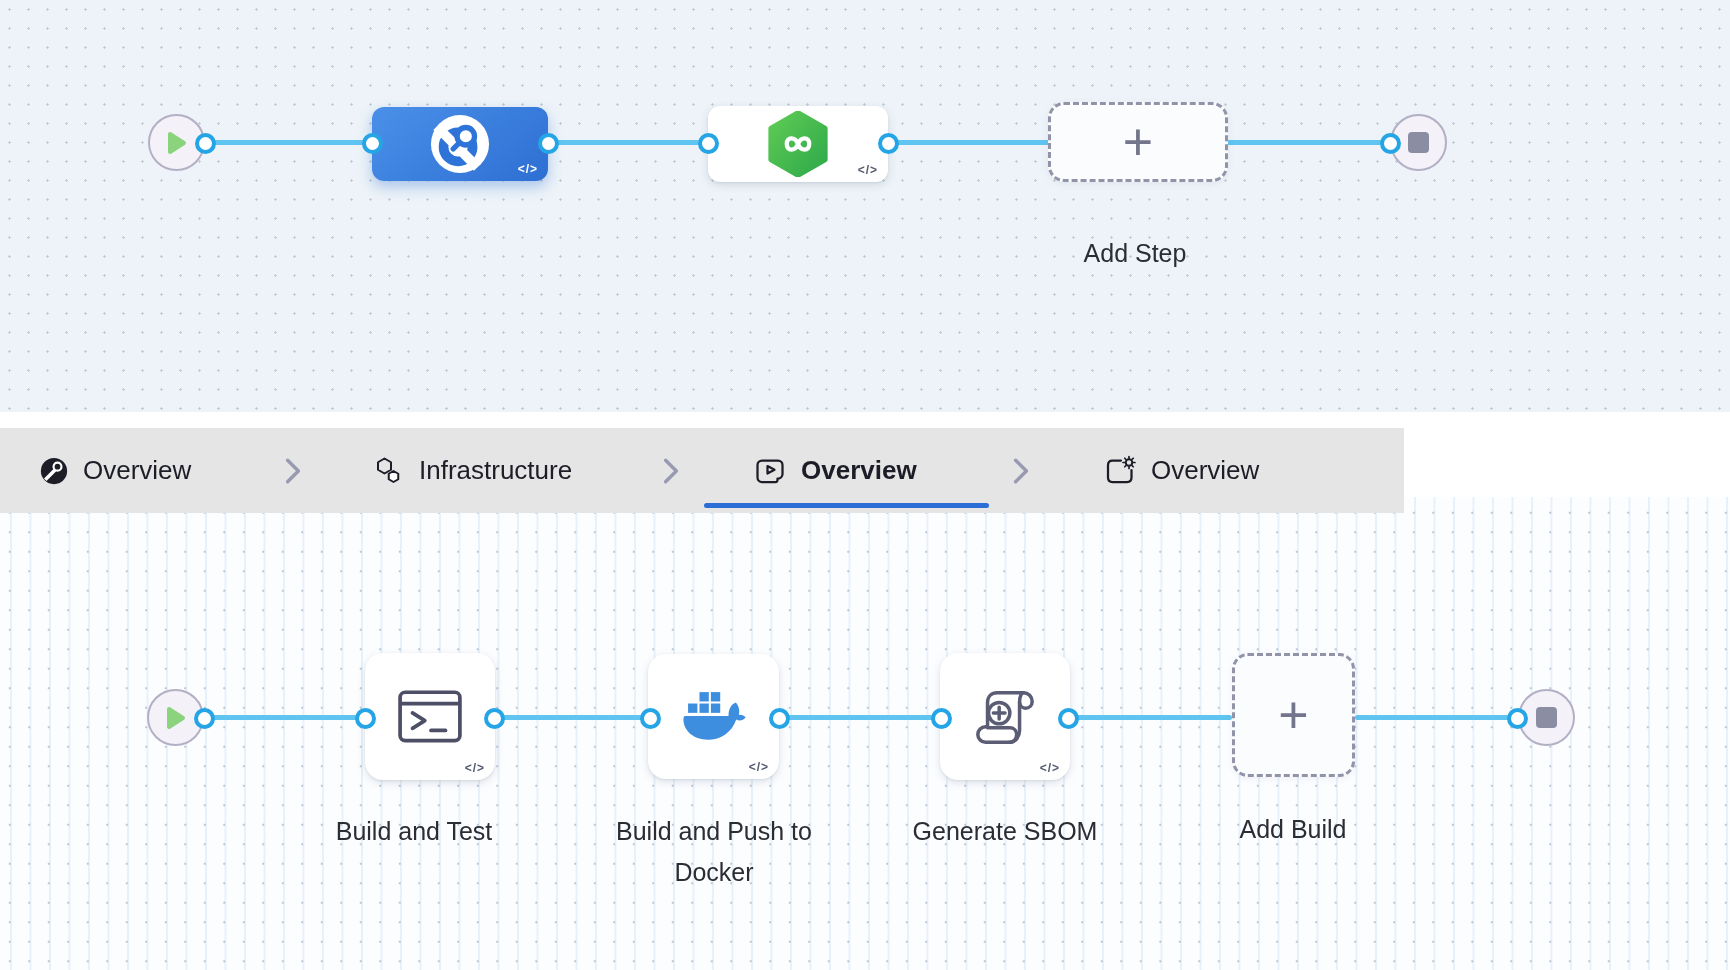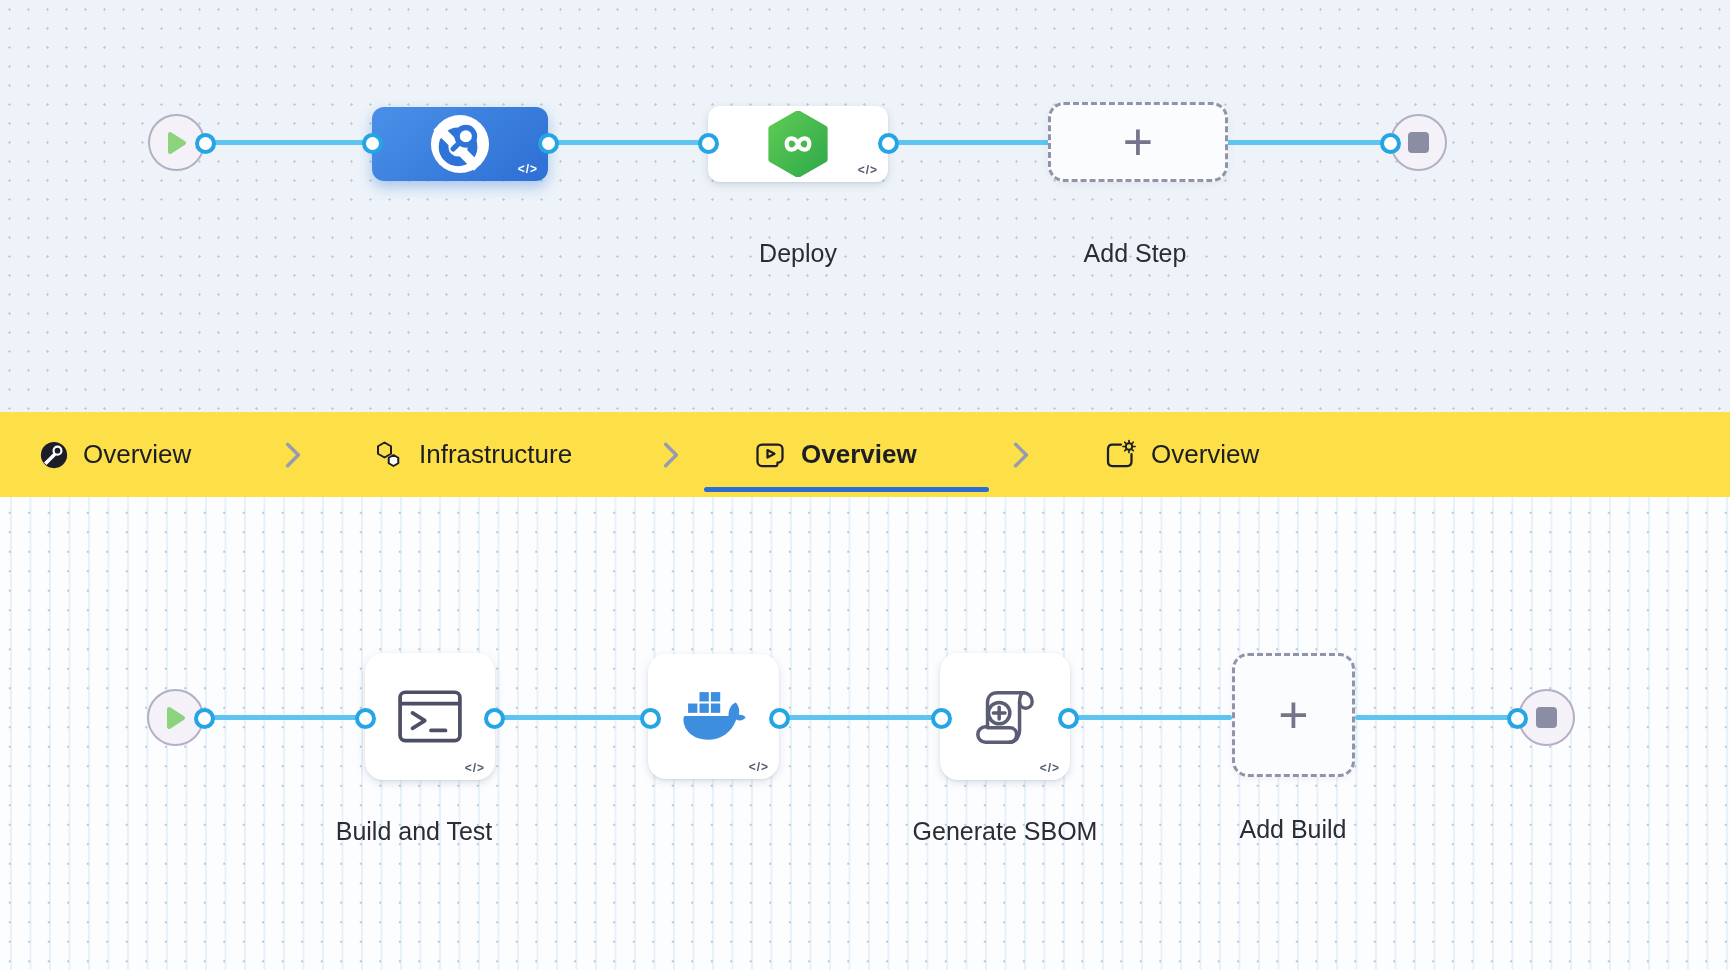--- a/index.html
+++ b/index.html
@@ -40,21 +40,21 @@
     box-shadow:0 6px 14px rgba(45,111,211,0.35);}
   .stage-build .code-badge{color:#fff;}
   .stage-deploy{left:708px;top:106px;width:180px;height:76px;background:#fff;
     box-shadow:0 3px 9px rgba(96,113,140,0.20),0 1px 2px rgba(96,113,140,0.12);}
   .add-box{position:absolute;border:3px dashed #9193a8;background:#fbfcfe;z-index:4;
     display:flex;align-items:center;justify-content:center;cursor:pointer;
     box-shadow:0 2px 6px rgba(120,130,160,0.10);}
   .add-stage{left:1048px;top:102px;width:174px;height:74px;border-radius:16px;}
 
   
-  .tabbar{position:absolute;left:0;top:412px;width:1730px;height:85px;background:#fde047;z-index:8;}
+  .tabbar{position:absolute;left:0;top:428px;width:1404px;height:85px;background:#e5e5e5;z-index:8;}
   .tab{position:absolute;top:0;height:85px;display:flex;align-items:center;gap:15px;
     font-size:26px;color:#1c1d27;cursor:pointer;white-space:nowrap;}
   .tab.active{font-weight:bold;}
   .tab-sep{position:absolute;top:0;height:85px;display:flex;align-items:center;}
   .tab-underline{position:absolute;left:704px;top:75px;width:285px;height:5px;
     background:#2b6fd6;border-radius:3px;}
 
   
   .step-box{position:absolute;border-radius:18px;background:#fff;z-index:4;cursor:pointer;
     box-shadow:0 3px 9px rgba(96,113,140,0.20),0 1px 2px rgba(96,113,140,0.12);
@@ -113,21 +113,20 @@
       <div class="stop-square"></div>
     </div>
 
     <div class="ring" style="left:195px;top:133px;"></div>
     <div class="ring" style="left:362px;top:133px;"></div>
     <div class="ring" style="left:538px;top:133px;"></div>
     <div class="ring" style="left:698px;top:133px;"></div>
     <div class="ring" style="left:878px;top:133px;"></div>
     <div class="ring" style="left:1380px;top:133px;"></div>
 
-    <div class="canvas-label" style="left:688px;top:233px;">Deploy</div>
     <div class="canvas-label" style="left:1025px;top:233px;">Add Step</div>
   </div>
 
   <div class="tabbar">
 
     <div class="tab" style="left:40px;">
       <svg width="28" height="28" viewBox="0 0 64 64">
         <circle cx="32" cy="32" r="30" fill="#1c1d27"></circle>
         <line x1="12" y1="52" x2="36" y2="28" stroke="#ffffff" stroke-width="8"></line>
         <circle cx="40" cy="22" r="9" fill="#1c1d27" stroke="#ffffff" stroke-width="5"></circle>
@@ -253,17 +252,18 @@
     <div class="ring" style="left:194px;top:211px;"></div>
     <div class="ring" style="left:355px;top:211px;"></div>
     <div class="ring" style="left:484px;top:211px;"></div>
     <div class="ring" style="left:640px;top:211px;"></div>
     <div class="ring" style="left:769px;top:211px;"></div>
     <div class="ring" style="left:931px;top:211px;"></div>
     <div class="ring" style="left:1058px;top:211px;"></div>
     <div class="ring" style="left:1507px;top:211px;"></div>
 
     <div class="canvas-label" style="left:304px;top:314px;">Build and Test</div>
+    <div class="canvas-label" style="left:604px;top:314px;">Build and Push to Docker</div>
     <div class="canvas-label" style="left:895px;top:314px;">Generate SBOM</div>
     <div class="canvas-label" style="left:1183px;top:312px;">Add Build</div>
   </div>
 
 </div>
 
 </body></html>

